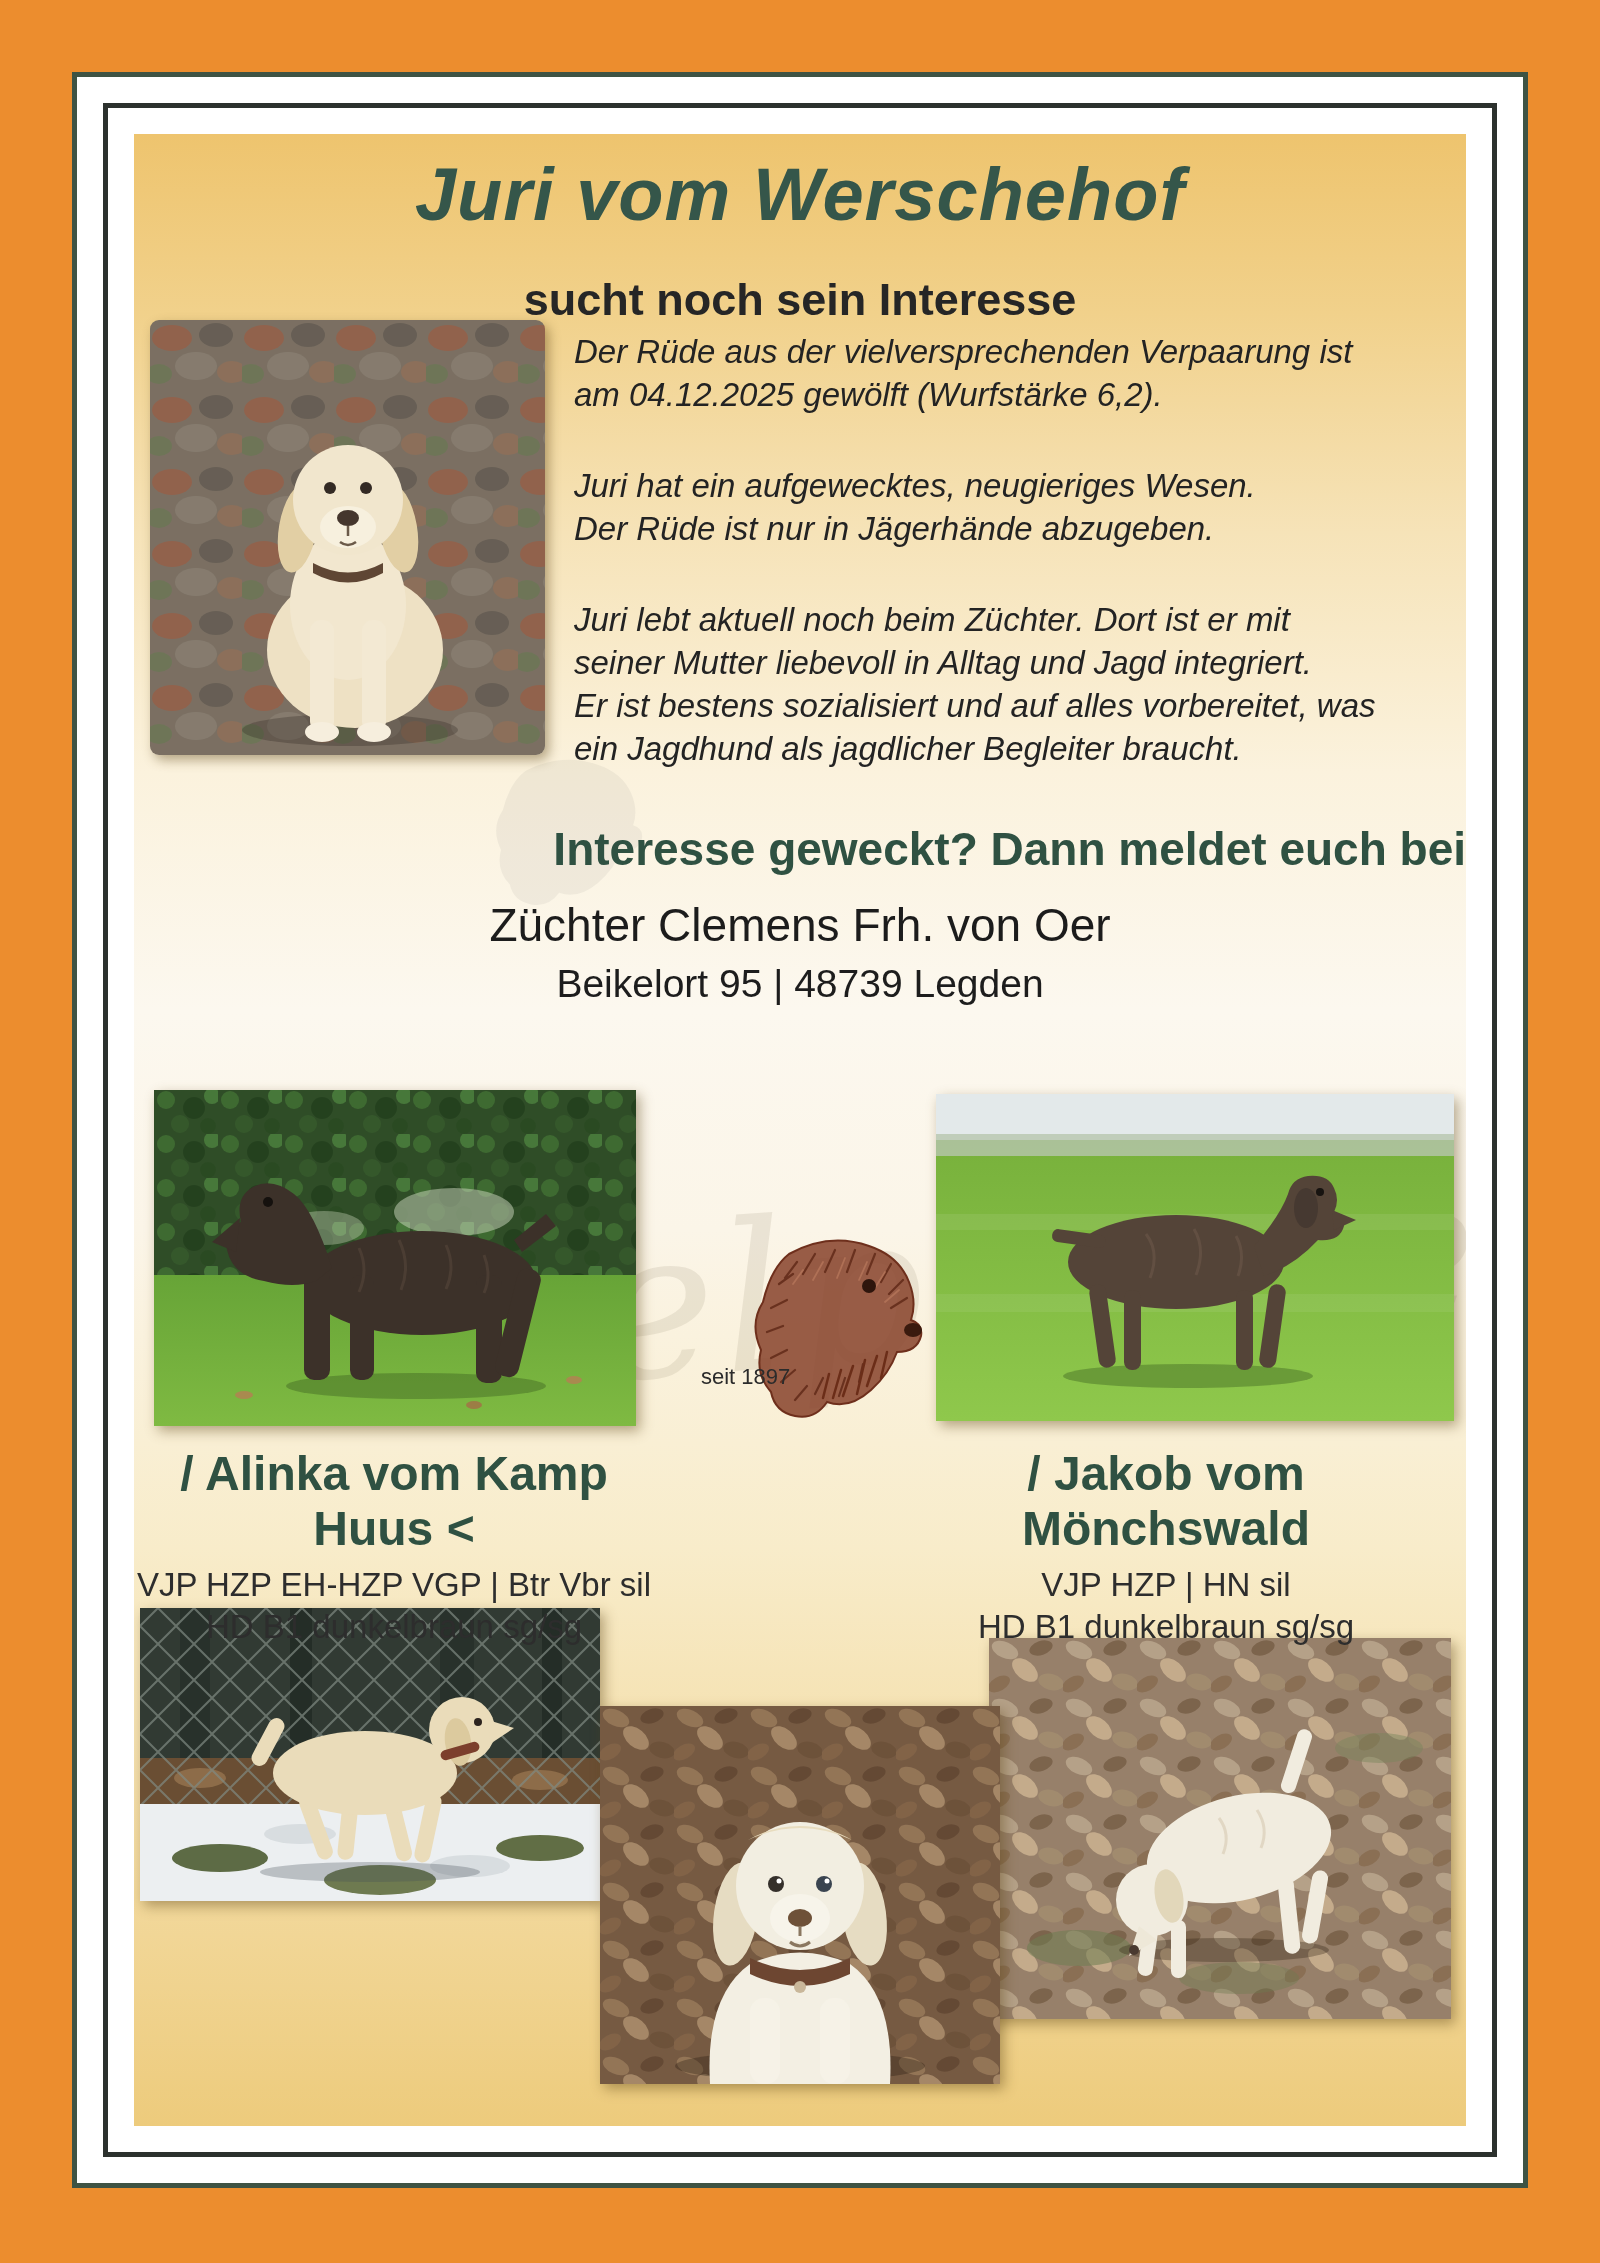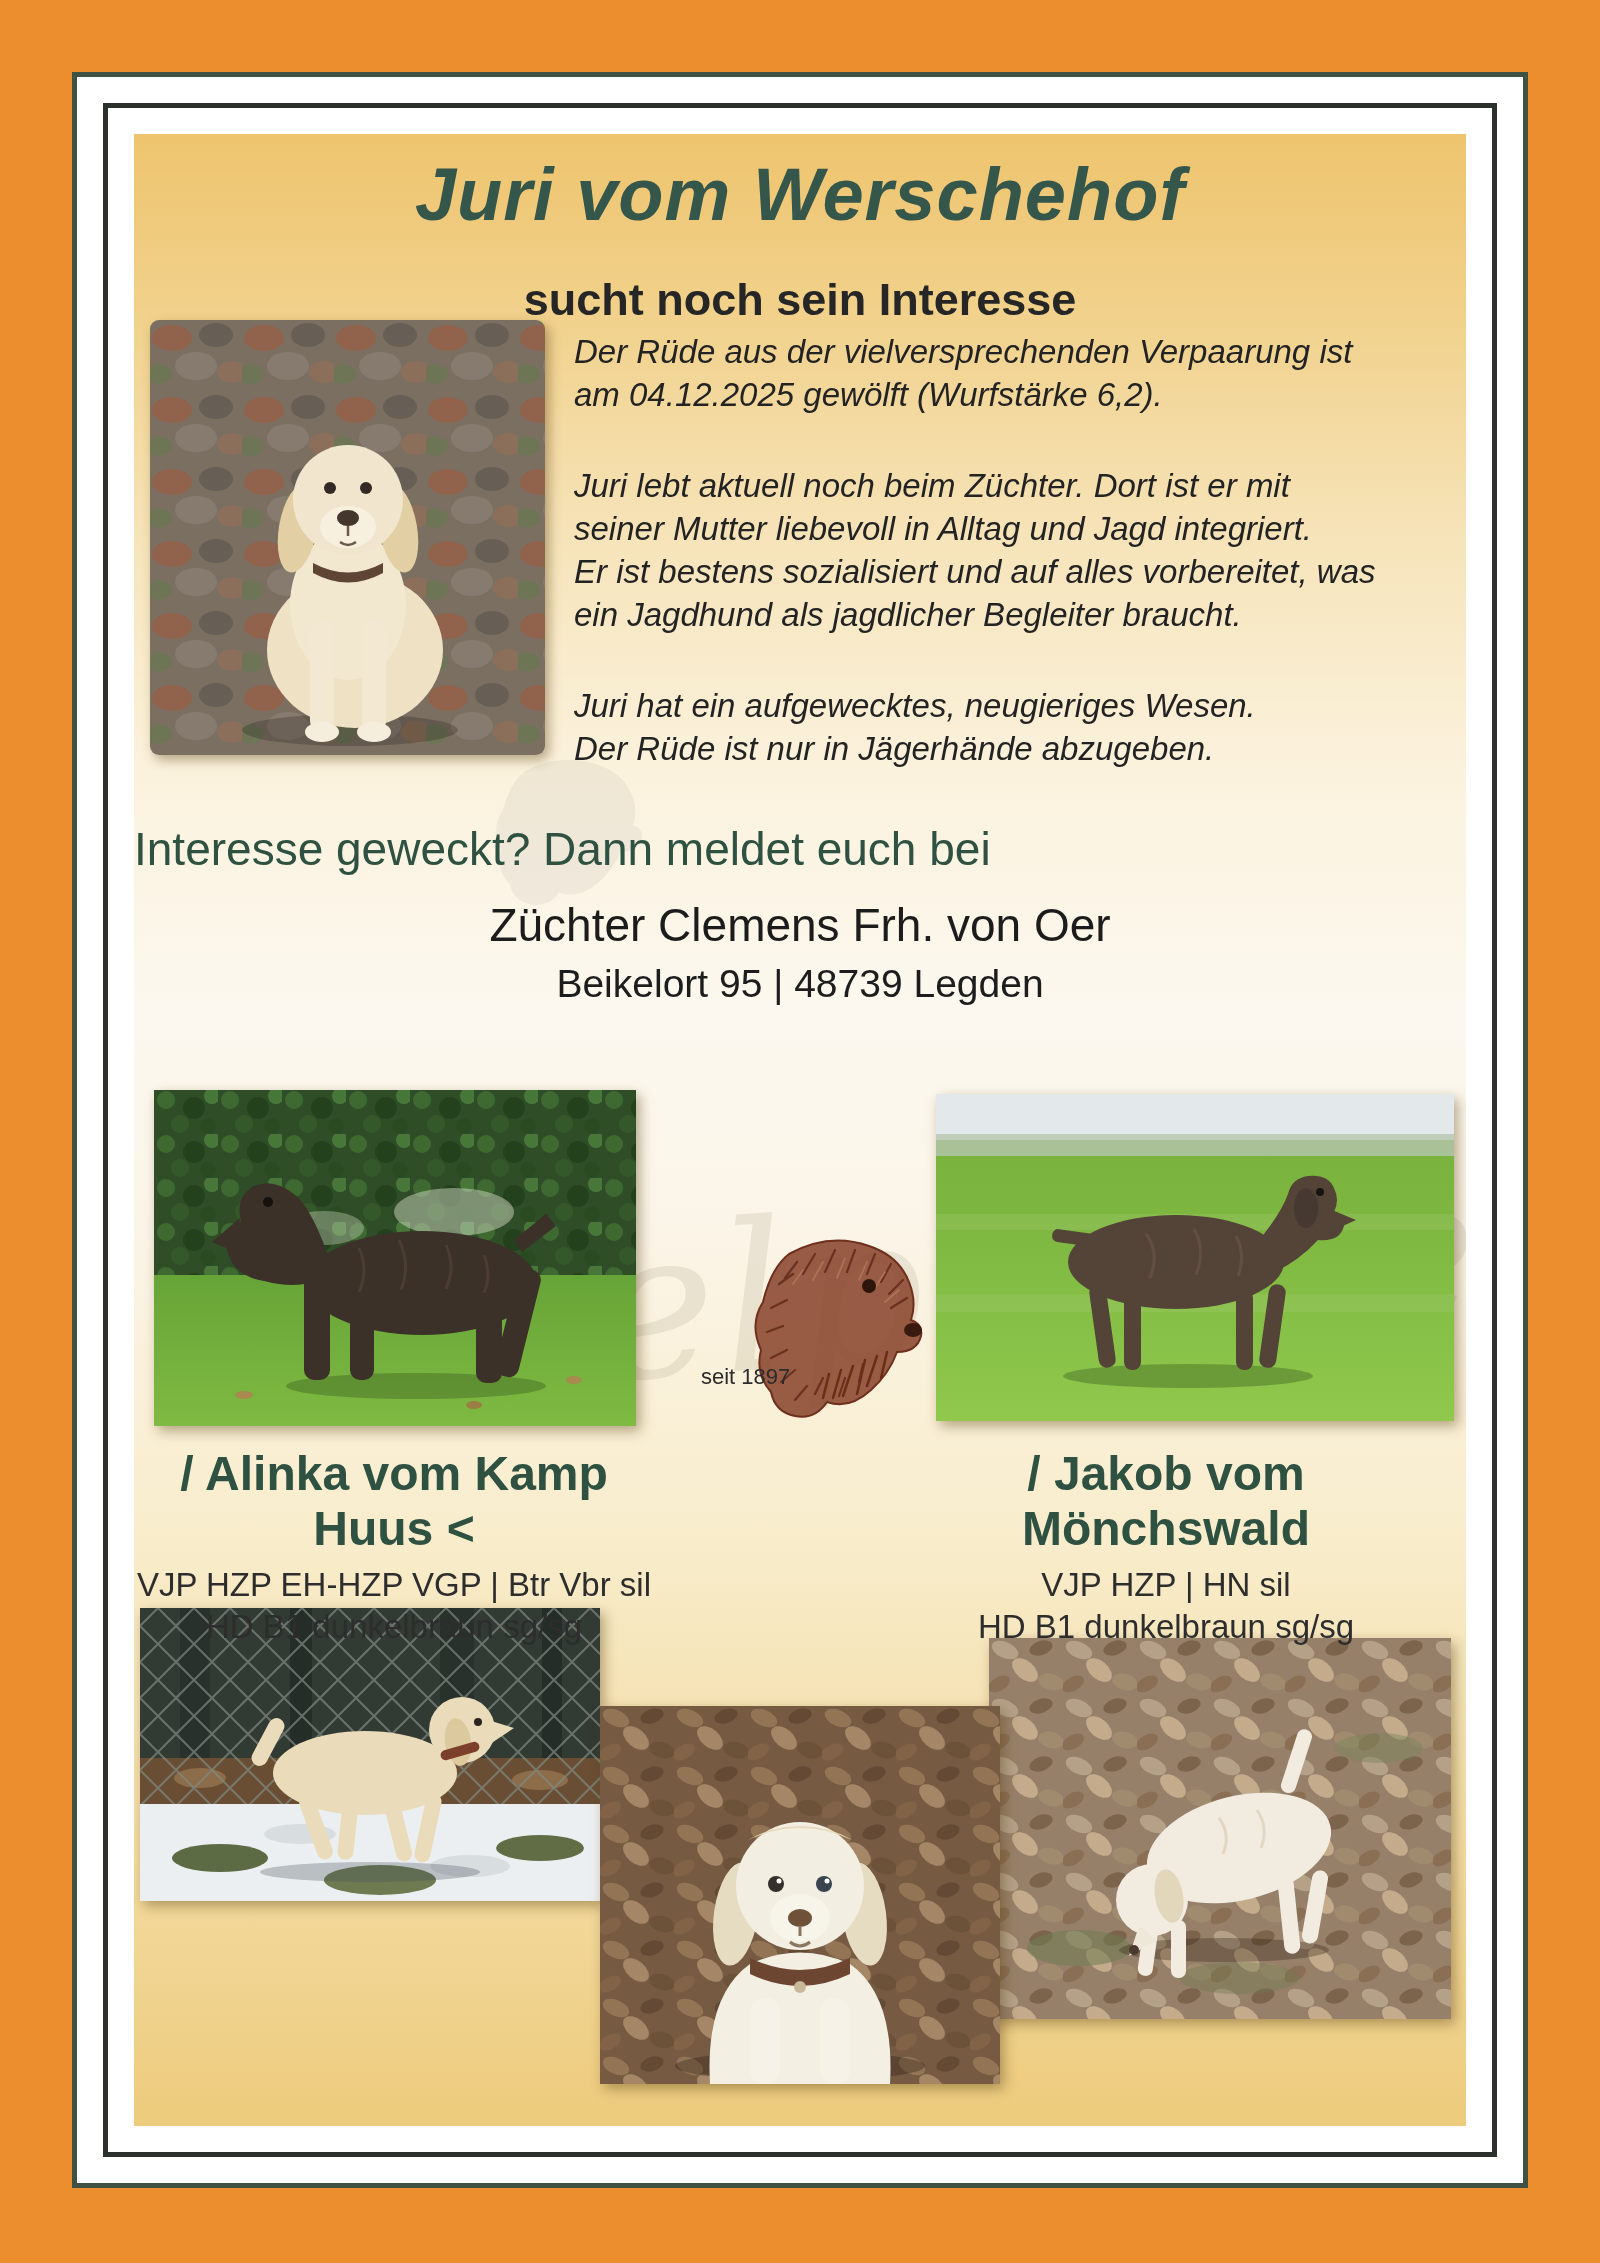--- a/index.html
+++ b/index.html
@@ -16,21 +16,21 @@
 
   .title{left:0;right:0;top:18px;text-align:center;font-size:74px;font-weight:bold;
         font-style:italic;color:#35564a;letter-spacing:1px;z-index:2;}
   .subtitle{left:0;right:0;top:140px;text-align:center;font-size:45px;font-weight:bold;
         color:#262626;z-index:2;}
 
   .intro{left:440px;top:196px;width:890px;font-size:33px;font-style:italic;color:#232323;
         line-height:43px;z-index:2;}
   .intro p{margin:0 0 48px 0;white-space:pre-line;}
 
-  .cta{left:0;right:0;top:688px;text-align:left;font-size:46px;font-weight:normal;
+  .cta{left:0;right:0;top:688px;text-align:right;font-size:46px;font-weight:bold;
         color:#2f5142;z-index:2;}
   .breeder{left:0;right:0;top:764px;text-align:center;font-size:46px;font-weight:normal;
         color:#1c1c1c;z-index:2;}
   .address{left:0;right:0;top:828px;text-align:center;font-size:39px;color:#1d1d1d;z-index:2;}
   .phone{left:0;right:0;top:880px;text-align:center;font-size:39px;color:#1d1d1d;z-index:2;}
 
   .photo{box-shadow:4px 5px 12px rgba(96,72,24,.45);overflow:hidden;z-index:2;}
   .photo svg{display:block;width:100%;height:100%;}
   .photo-juri{left:16px;top:186px;width:395px;height:435px;border-radius:9px;}
   .photo-dam{left:20px;top:956px;width:482px;height:336px;}
@@ -96,26 +96,26 @@
             <circle cx="216" cy="168" r="6" fill="#332a24"></circle>
             <ellipse cx="198" cy="198" rx="11" ry="8" fill="#45362d"></ellipse>
             <path d="M198,206 L198,216 M190,222 Q198,228 206,222" stroke="#6b5a49" stroke-width="2.5" fill="none"></path>
             <path d="M163,243 Q198,262 233,243 L233,253 Q198,272 163,253 Z" fill="#5f4634"></path>
           </svg>
         </div>
 
         <div class="intro">
           <p>Der Rüde aus der vielversprechenden Verpaarung ist
 am 04.12.2025 gewölft (Wurfstärke 6,2).</p>
+          <p>Juri hat ein aufgewecktes, neugieriges Wesen.
+Der Rüde ist nur in Jägerhände abzugeben.</p>
           <p>Juri lebt aktuell noch beim Züchter. Dort ist er mit
 seiner Mutter liebevoll in Alltag und Jagd integriert.
 Er ist bestens sozialisiert und auf alles vorbereitet, was
 ein Jagdhund als jagdlicher Begleiter braucht.</p>
-          <p>Juri hat ein aufgewecktes, neugieriges Wesen.
-Der Rüde ist nur in Jägerhände abzugeben.</p>
         </div>
 
         <div class="cta">Interesse geweckt? Dann meldet euch bei</div>
         <div class="breeder">Züchter Clemens Frh. von Oer</div>
         <div class="address">Beikelort 95 | 48739 Legden</div>
 
         <div class="ghost-sketch">
           <svg viewBox="0 0 210 200" preserveAspectRatio="none">
             <path d="M70,30 Q110,8 150,22 Q180,32 190,58 Q198,78 192,96 Q204,100 202,112 Q198,128 178,128 Q170,150 152,166 Q130,186 108,178 Q96,196 76,192 Q56,188 52,168 Q36,150 42,126 Q30,100 44,78 Q52,44 70,30 Z" fill="#8a8a85" fill-opacity="0.8"></path>
           </svg>

